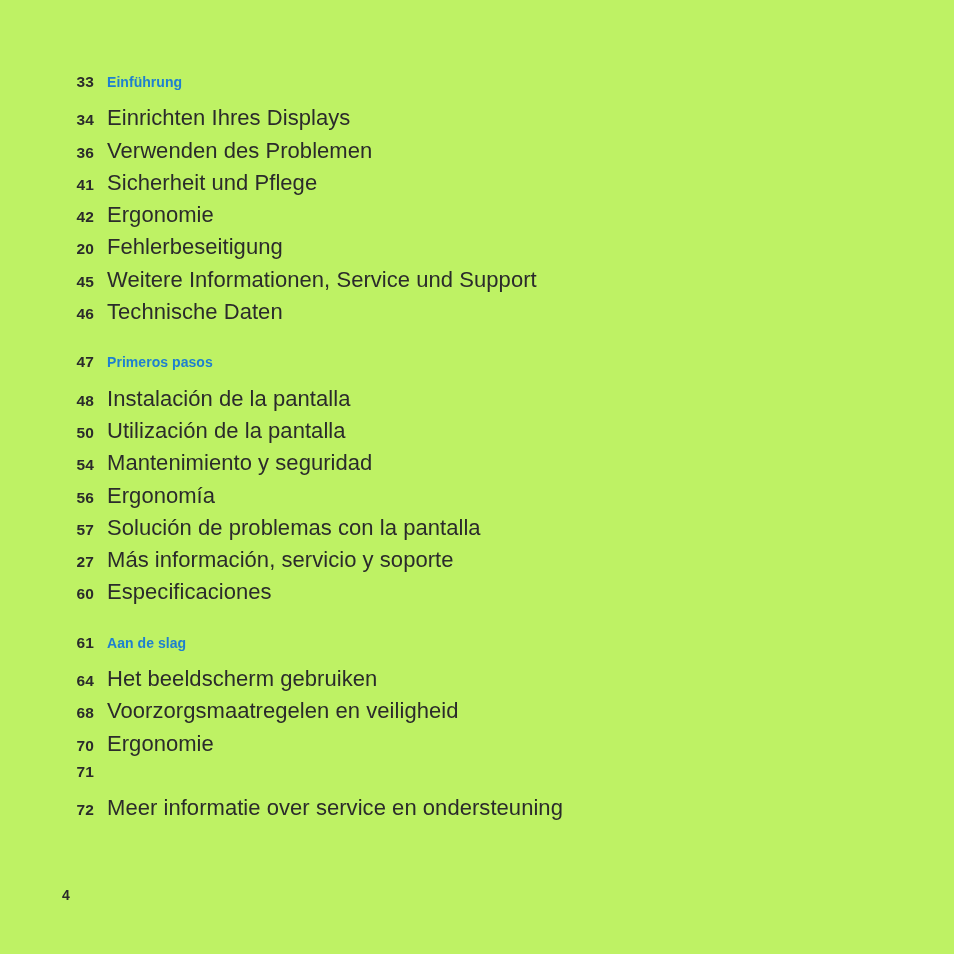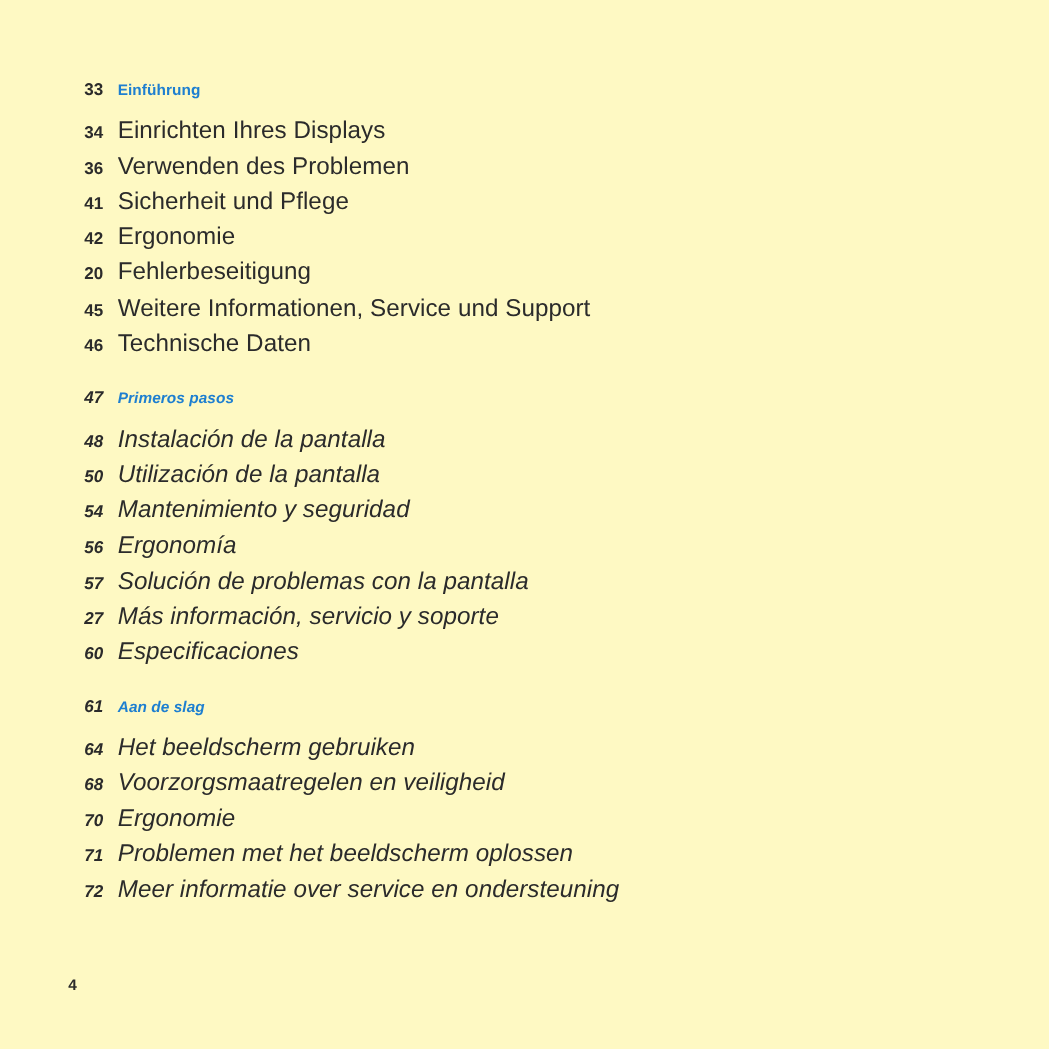--- a/index.html
+++ b/index.html
@@ -5,41 +5,40 @@
   html, body {
     margin: 0;
     padding: 0;
     background: #ffffff;
   }
 
   .page {
     position: relative;
     width: 954px;
     height: 954px;
-    background: #fef9c3;
+    background: #bef264;
     overflow: hidden;
     font-family: "Liberation Sans", "DejaVu Sans", sans-serif;
     -webkit-font-smoothing: antialiased;
   }
 
   .toc {
     position: absolute;
     left: 62px;
     top: 73px;
     width: 700px;
   }
 
   .toc-section {
     margin: 0;
     padding: 0;
   }
 
   .toc-section + .toc-section {
     margin-top: 22px;
-    font-style: italic;
   }
 
   .toc-row {
     display: flex;
     align-items: baseline;
     height: 32.3px;
     white-space: nowrap;
   }
 
   .toc-num {
@@ -162,21 +161,20 @@
         <div class="toc-row">
           <span class="toc-num">68</span>
           <span class="toc-label">Voorzorgsmaatregelen en veiligheid</span>
         </div>
         <div class="toc-row">
           <span class="toc-num">70</span>
           <span class="toc-label">Ergonomie</span>
         </div>
         <div class="toc-row">
           <span class="toc-num">71</span>
-          <span class="toc-label">Problemen met het beeldscherm oplossen</span>
         </div>
         <div class="toc-row">
           <span class="toc-num">72</span>
           <span class="toc-label">Meer informatie over service en ondersteuning</span>
         </div>
       </div>
     </div>
 
   <div class="page-number">4</div>
 

